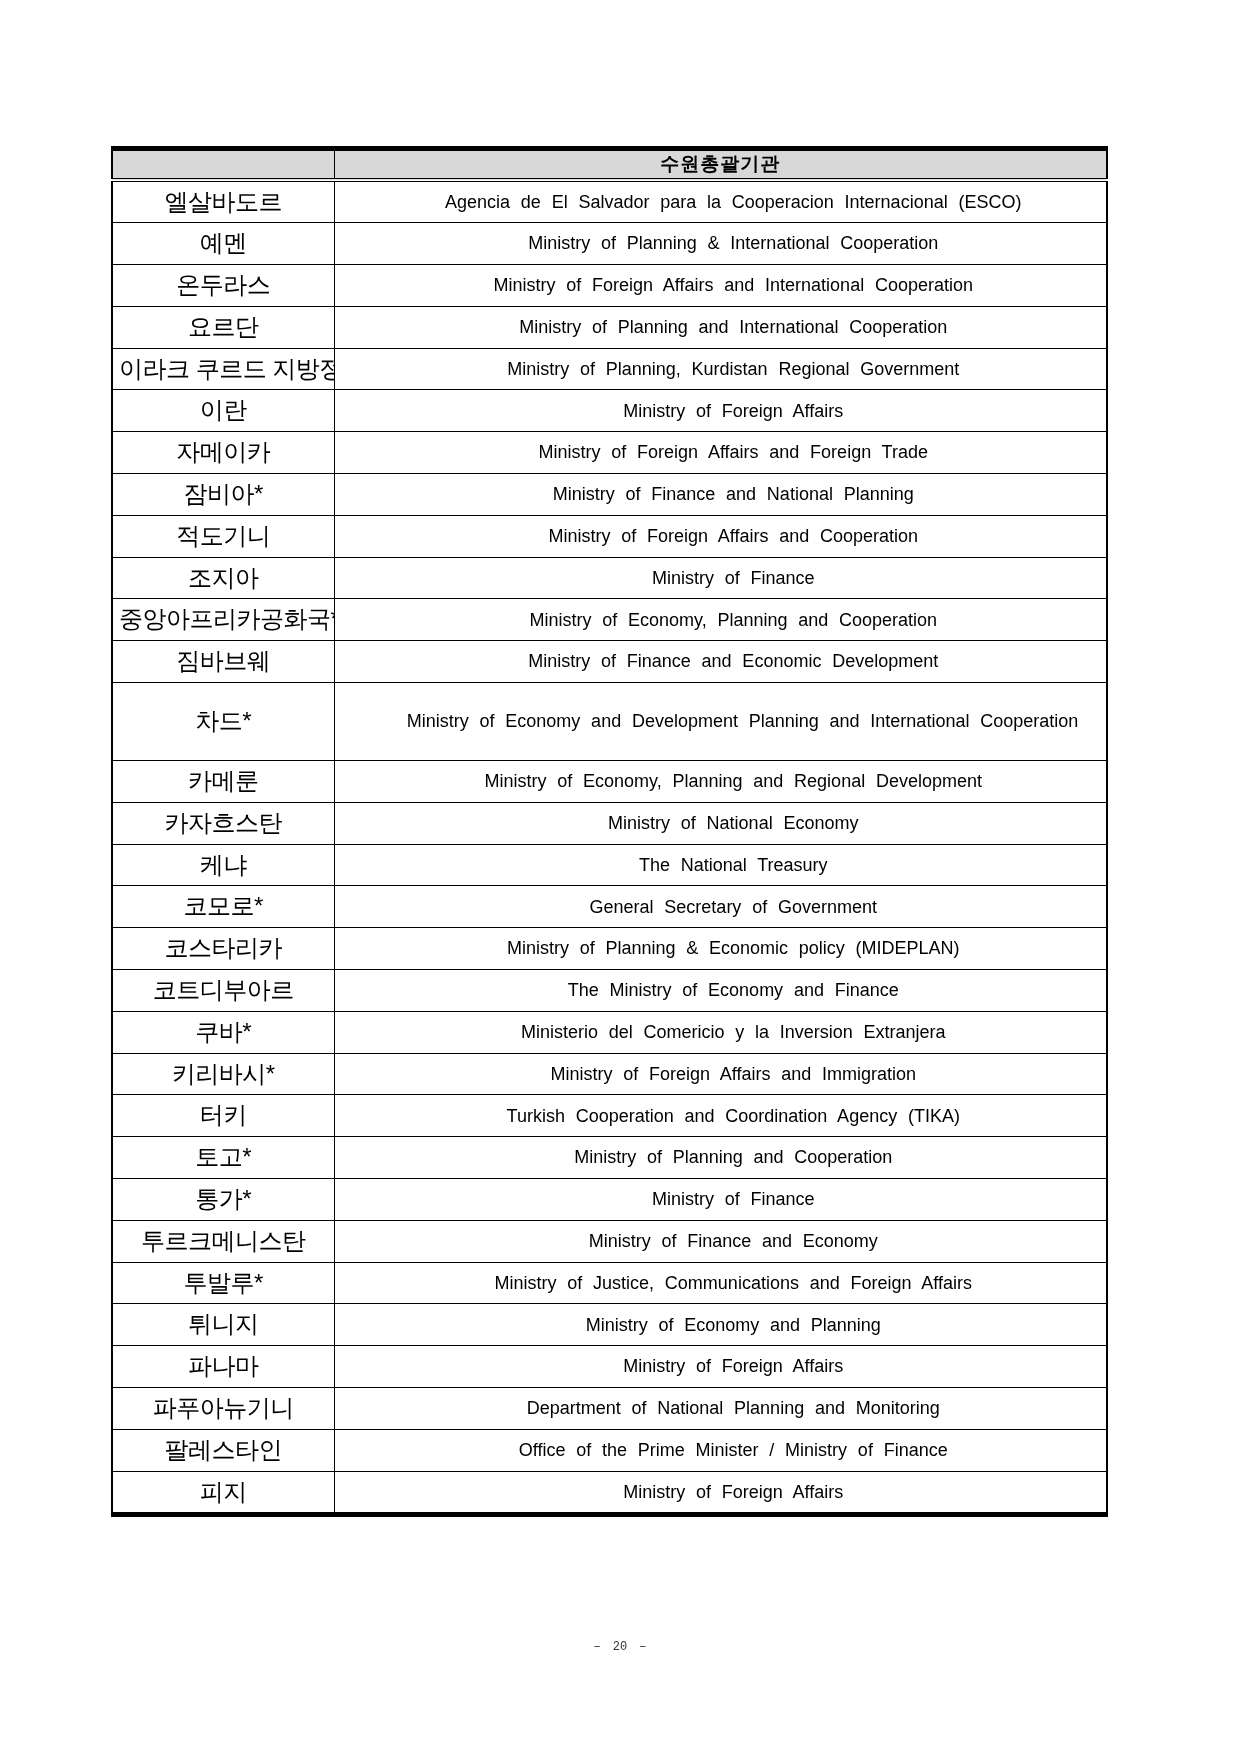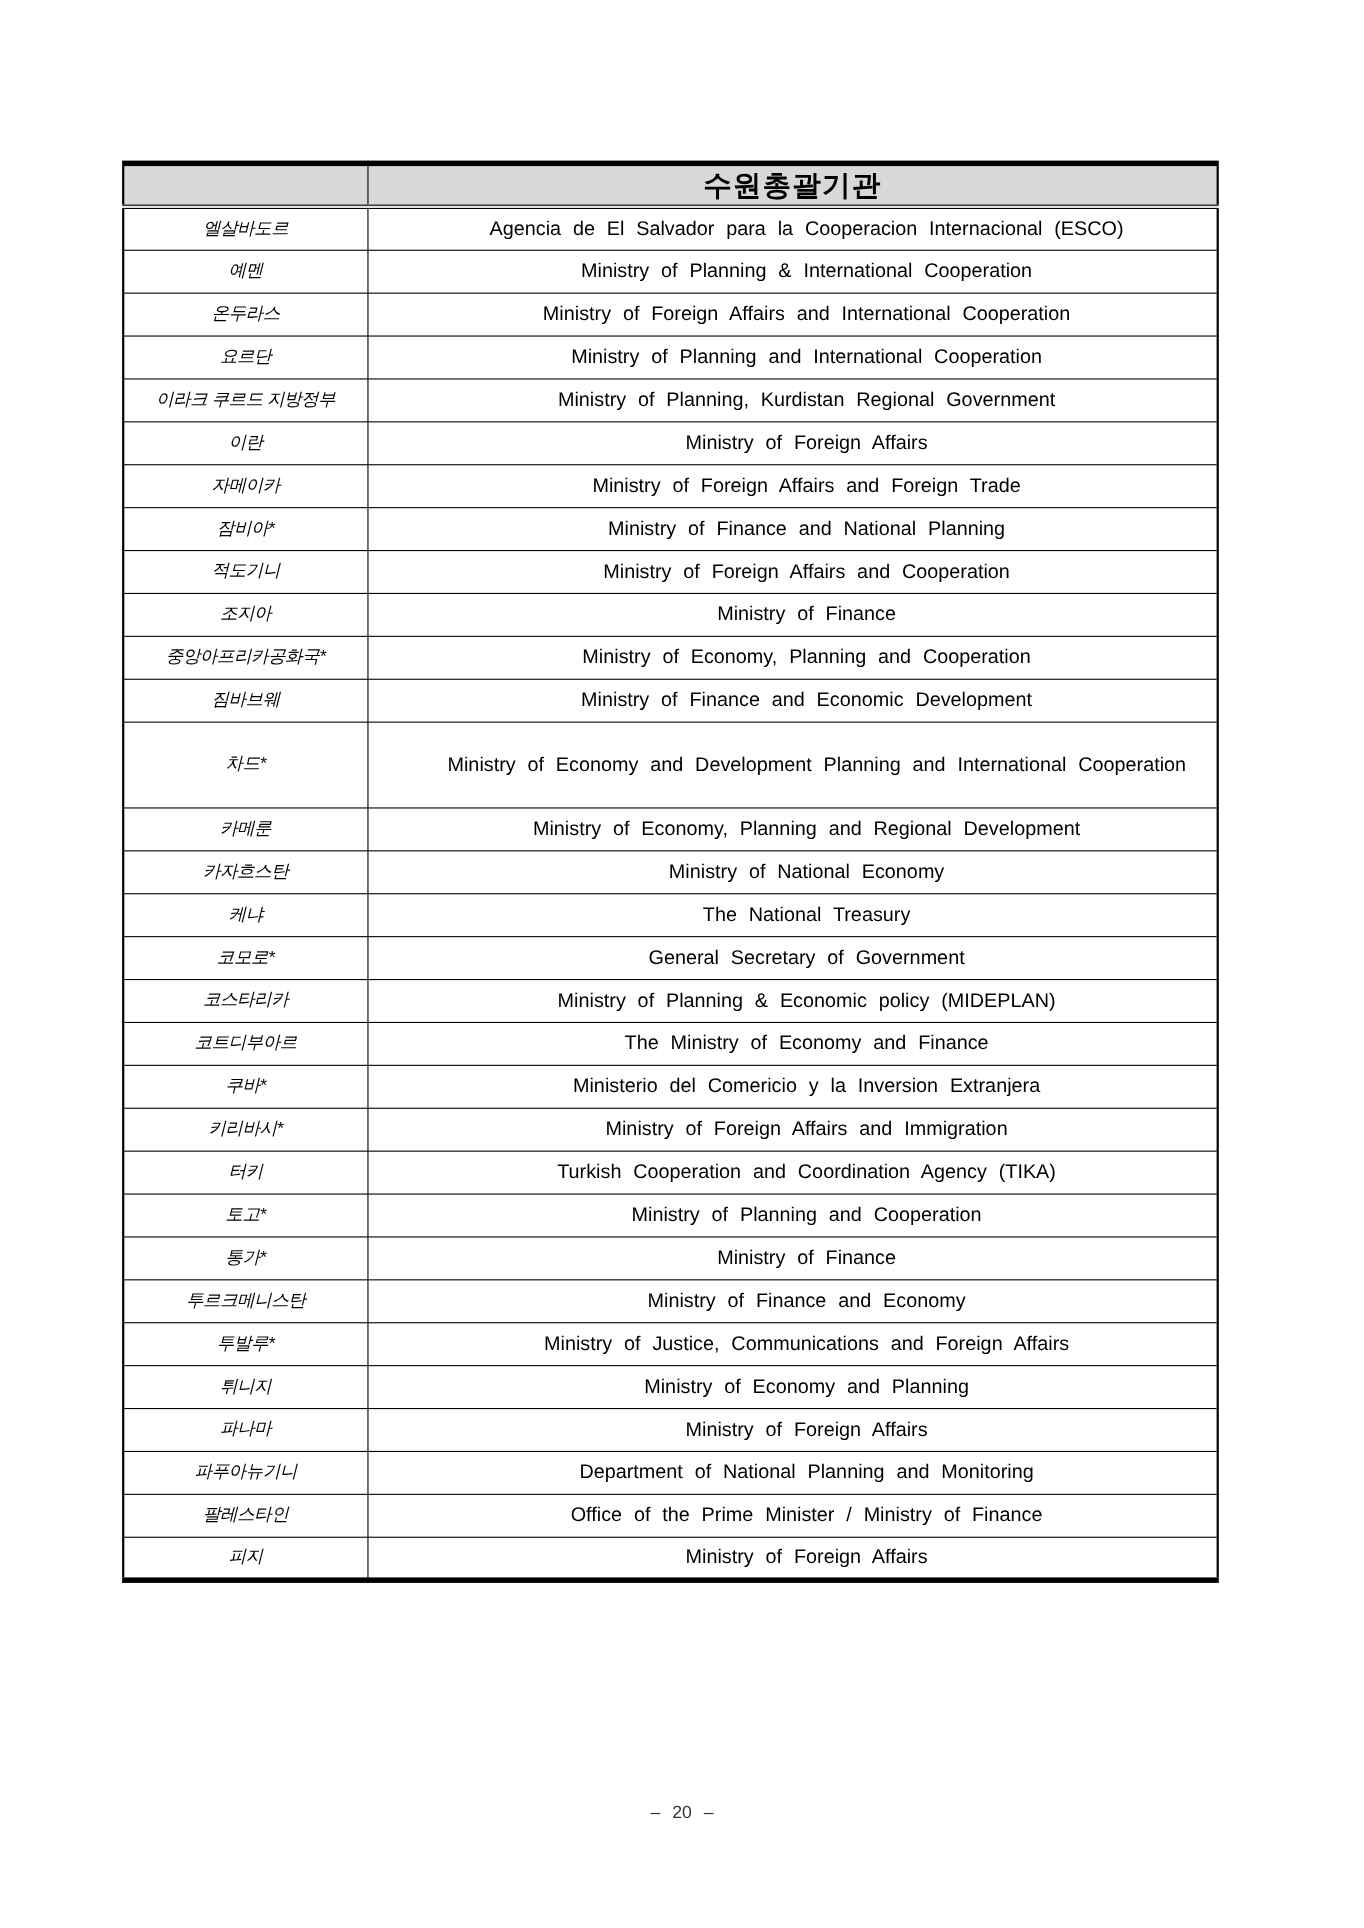--- a/index.html
+++ b/index.html
@@ -32,66 +32,65 @@
   }
 
   col.col-country { width: 222px; }
   col.col-agency  { width: 773px; }
 
   thead th {
     height: 31px;
     background: #d8d8d8;
     border: 1.5px solid #000000;
     border-bottom: 4px double #000000;
-    font-size: 26px;
+    font-size: 19px;
     font-weight: bold;
     text-align: center;
     vertical-align: middle;
     letter-spacing: 1px;
   }
 
   tbody td {
     border: 1.5px solid #000000;
     text-align: center;
     vertical-align: middle;
     font-size: 18px;
     line-height: 1.7;
     padding: 0 6px;
     overflow: hidden;
   }
 
   tbody tr { height: 39px; }
   tbody tr.tall { height: 78px; }
 
   td.col-country {
-    font-size: 16px;
+    font-size: 24px;
     letter-spacing: -0.5px;
     white-space: nowrap;
-    font-style: italic;
   }
 
   td.col-agency {
     word-spacing: 0.32em;
     padding-left: 32px;
   }
 
   tr.tall td.col-agency .cell-text {
     max-width: 690px;
     margin: 0 auto;
     text-align: right;
   }
 
   .footer {
     position: absolute;
     top: 1640px;
     left: 0;
     width: 100%;
     text-align: center;
-    font-family: Liberation Sans, sans-serif;
-    font-size: 16px;
+    font-family: Liberation Mono, monospace;
+    font-size: 12px;
     color: #333333;
     word-spacing: 0.4em;
   }
 </style>
 </head>
 <body>
 
 <div class="page">
 
   <table class="agency-table">

